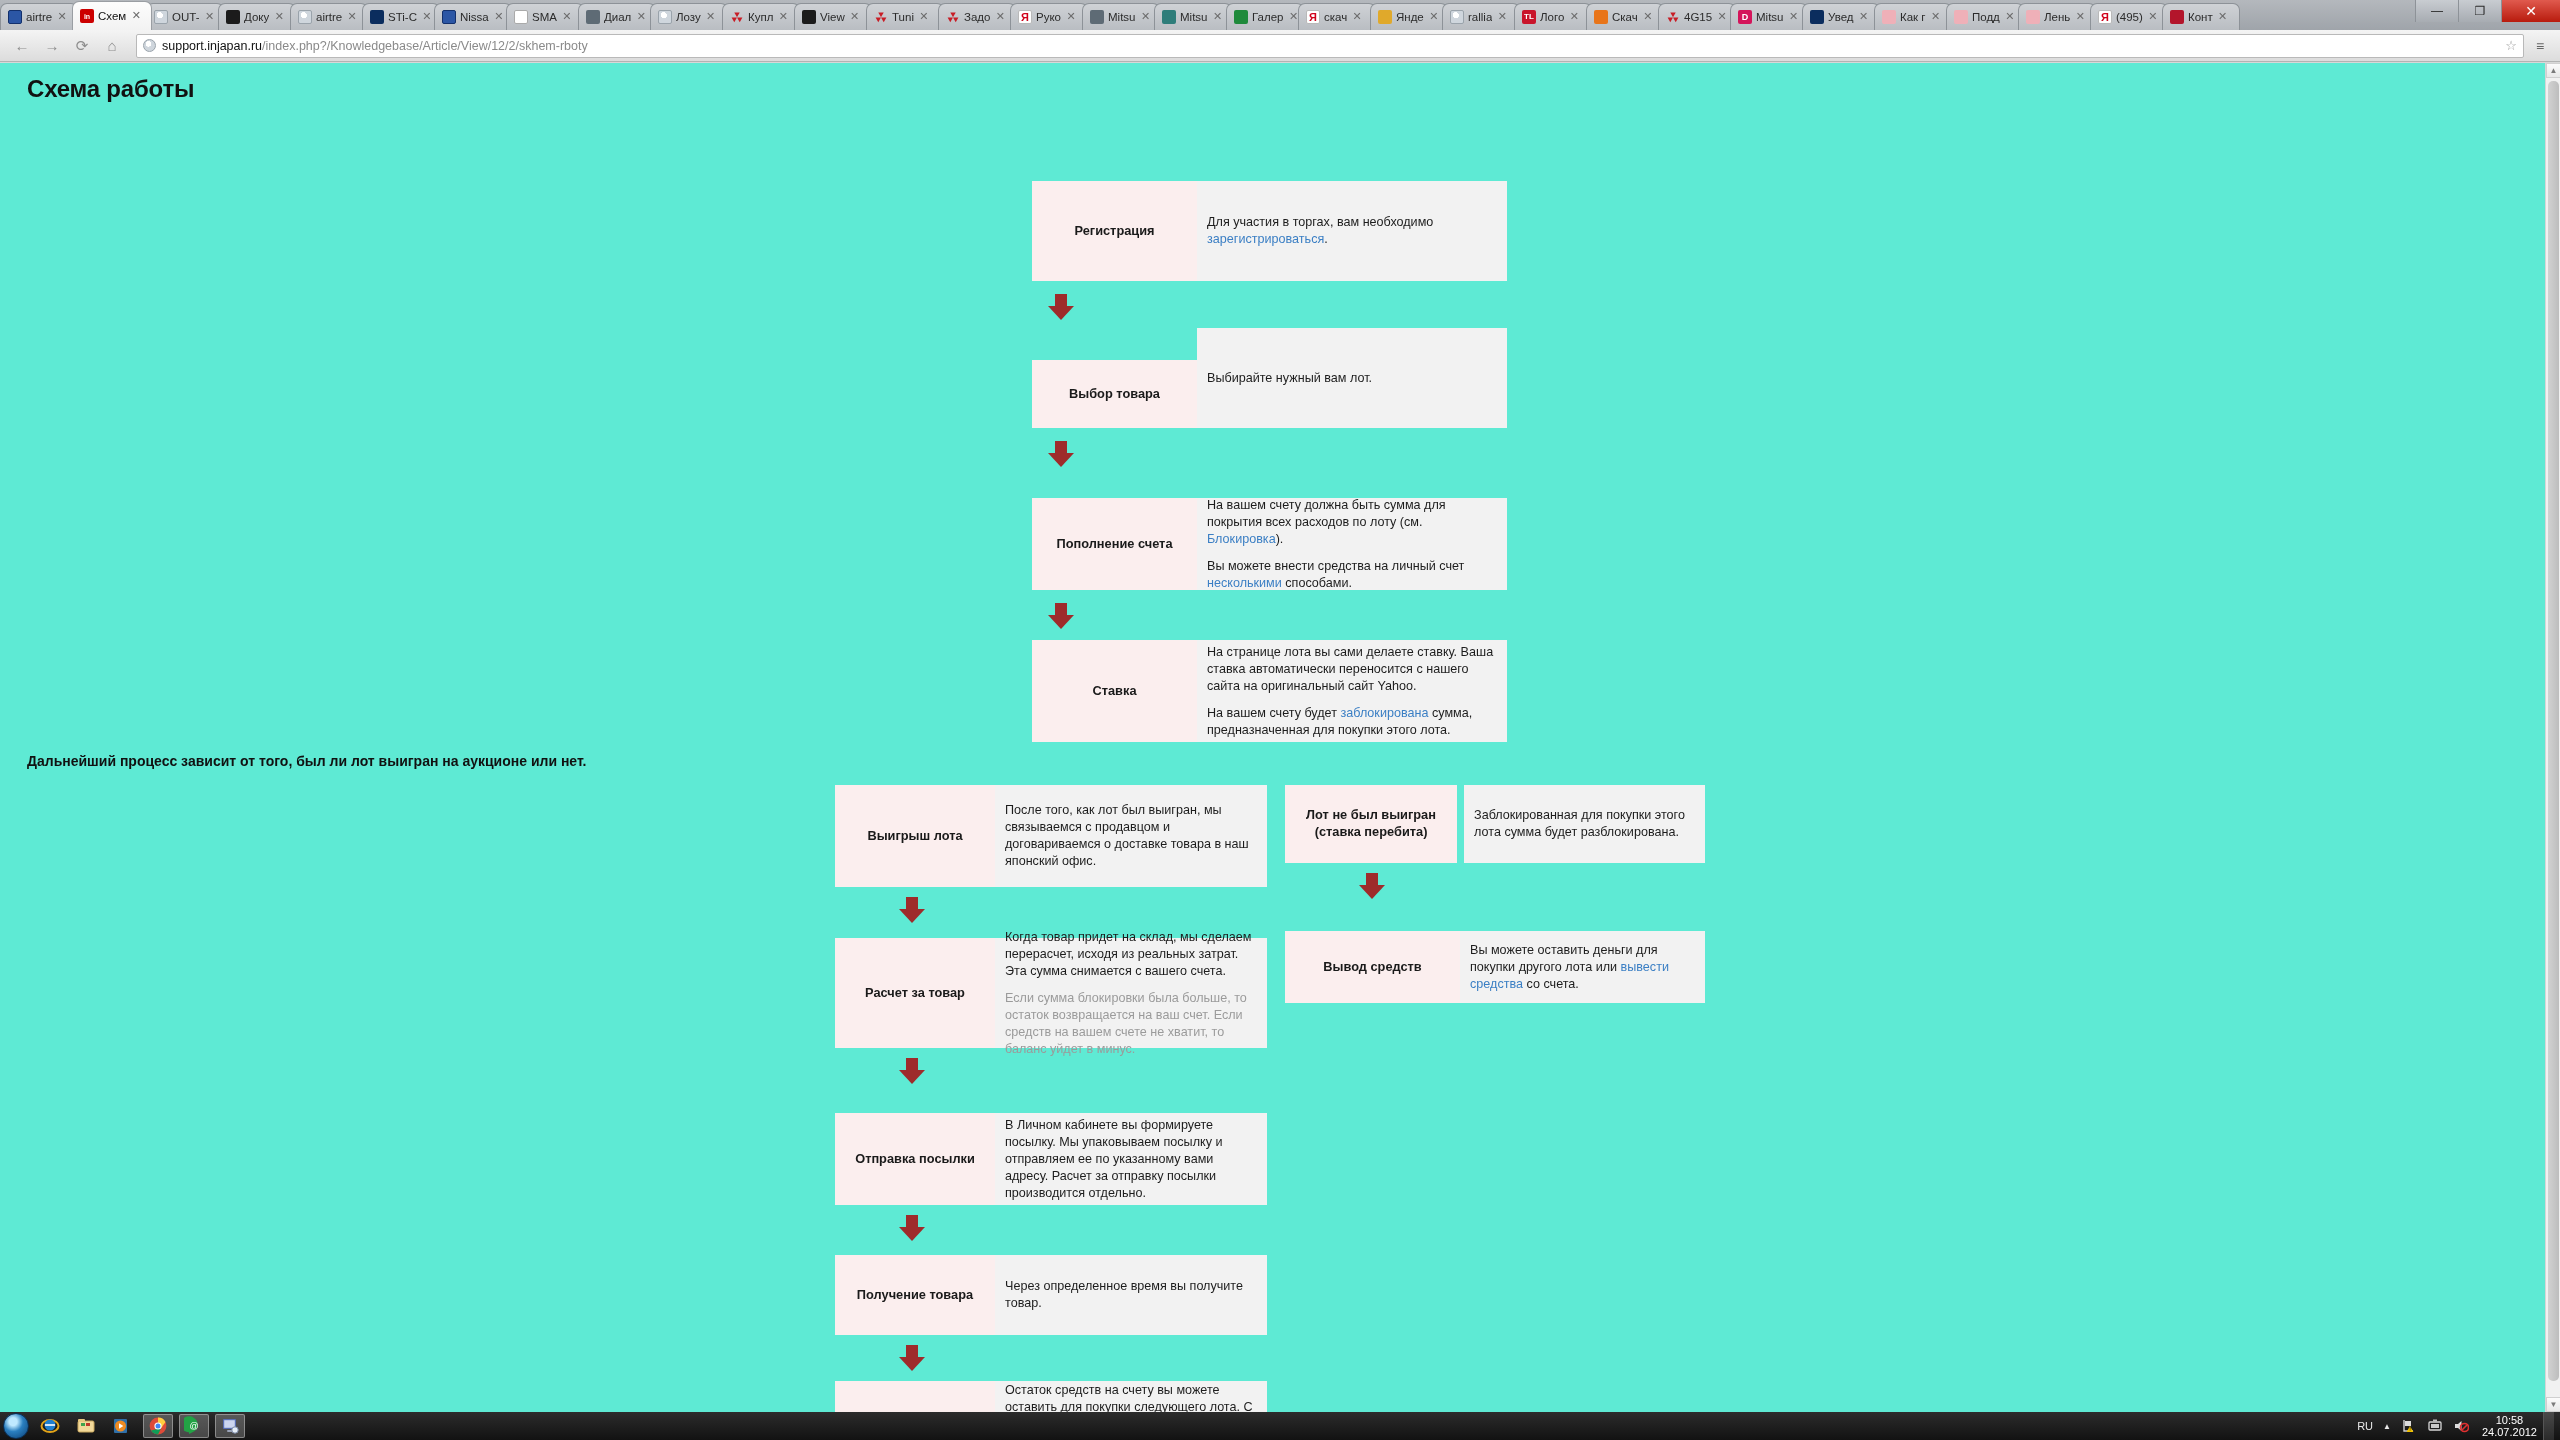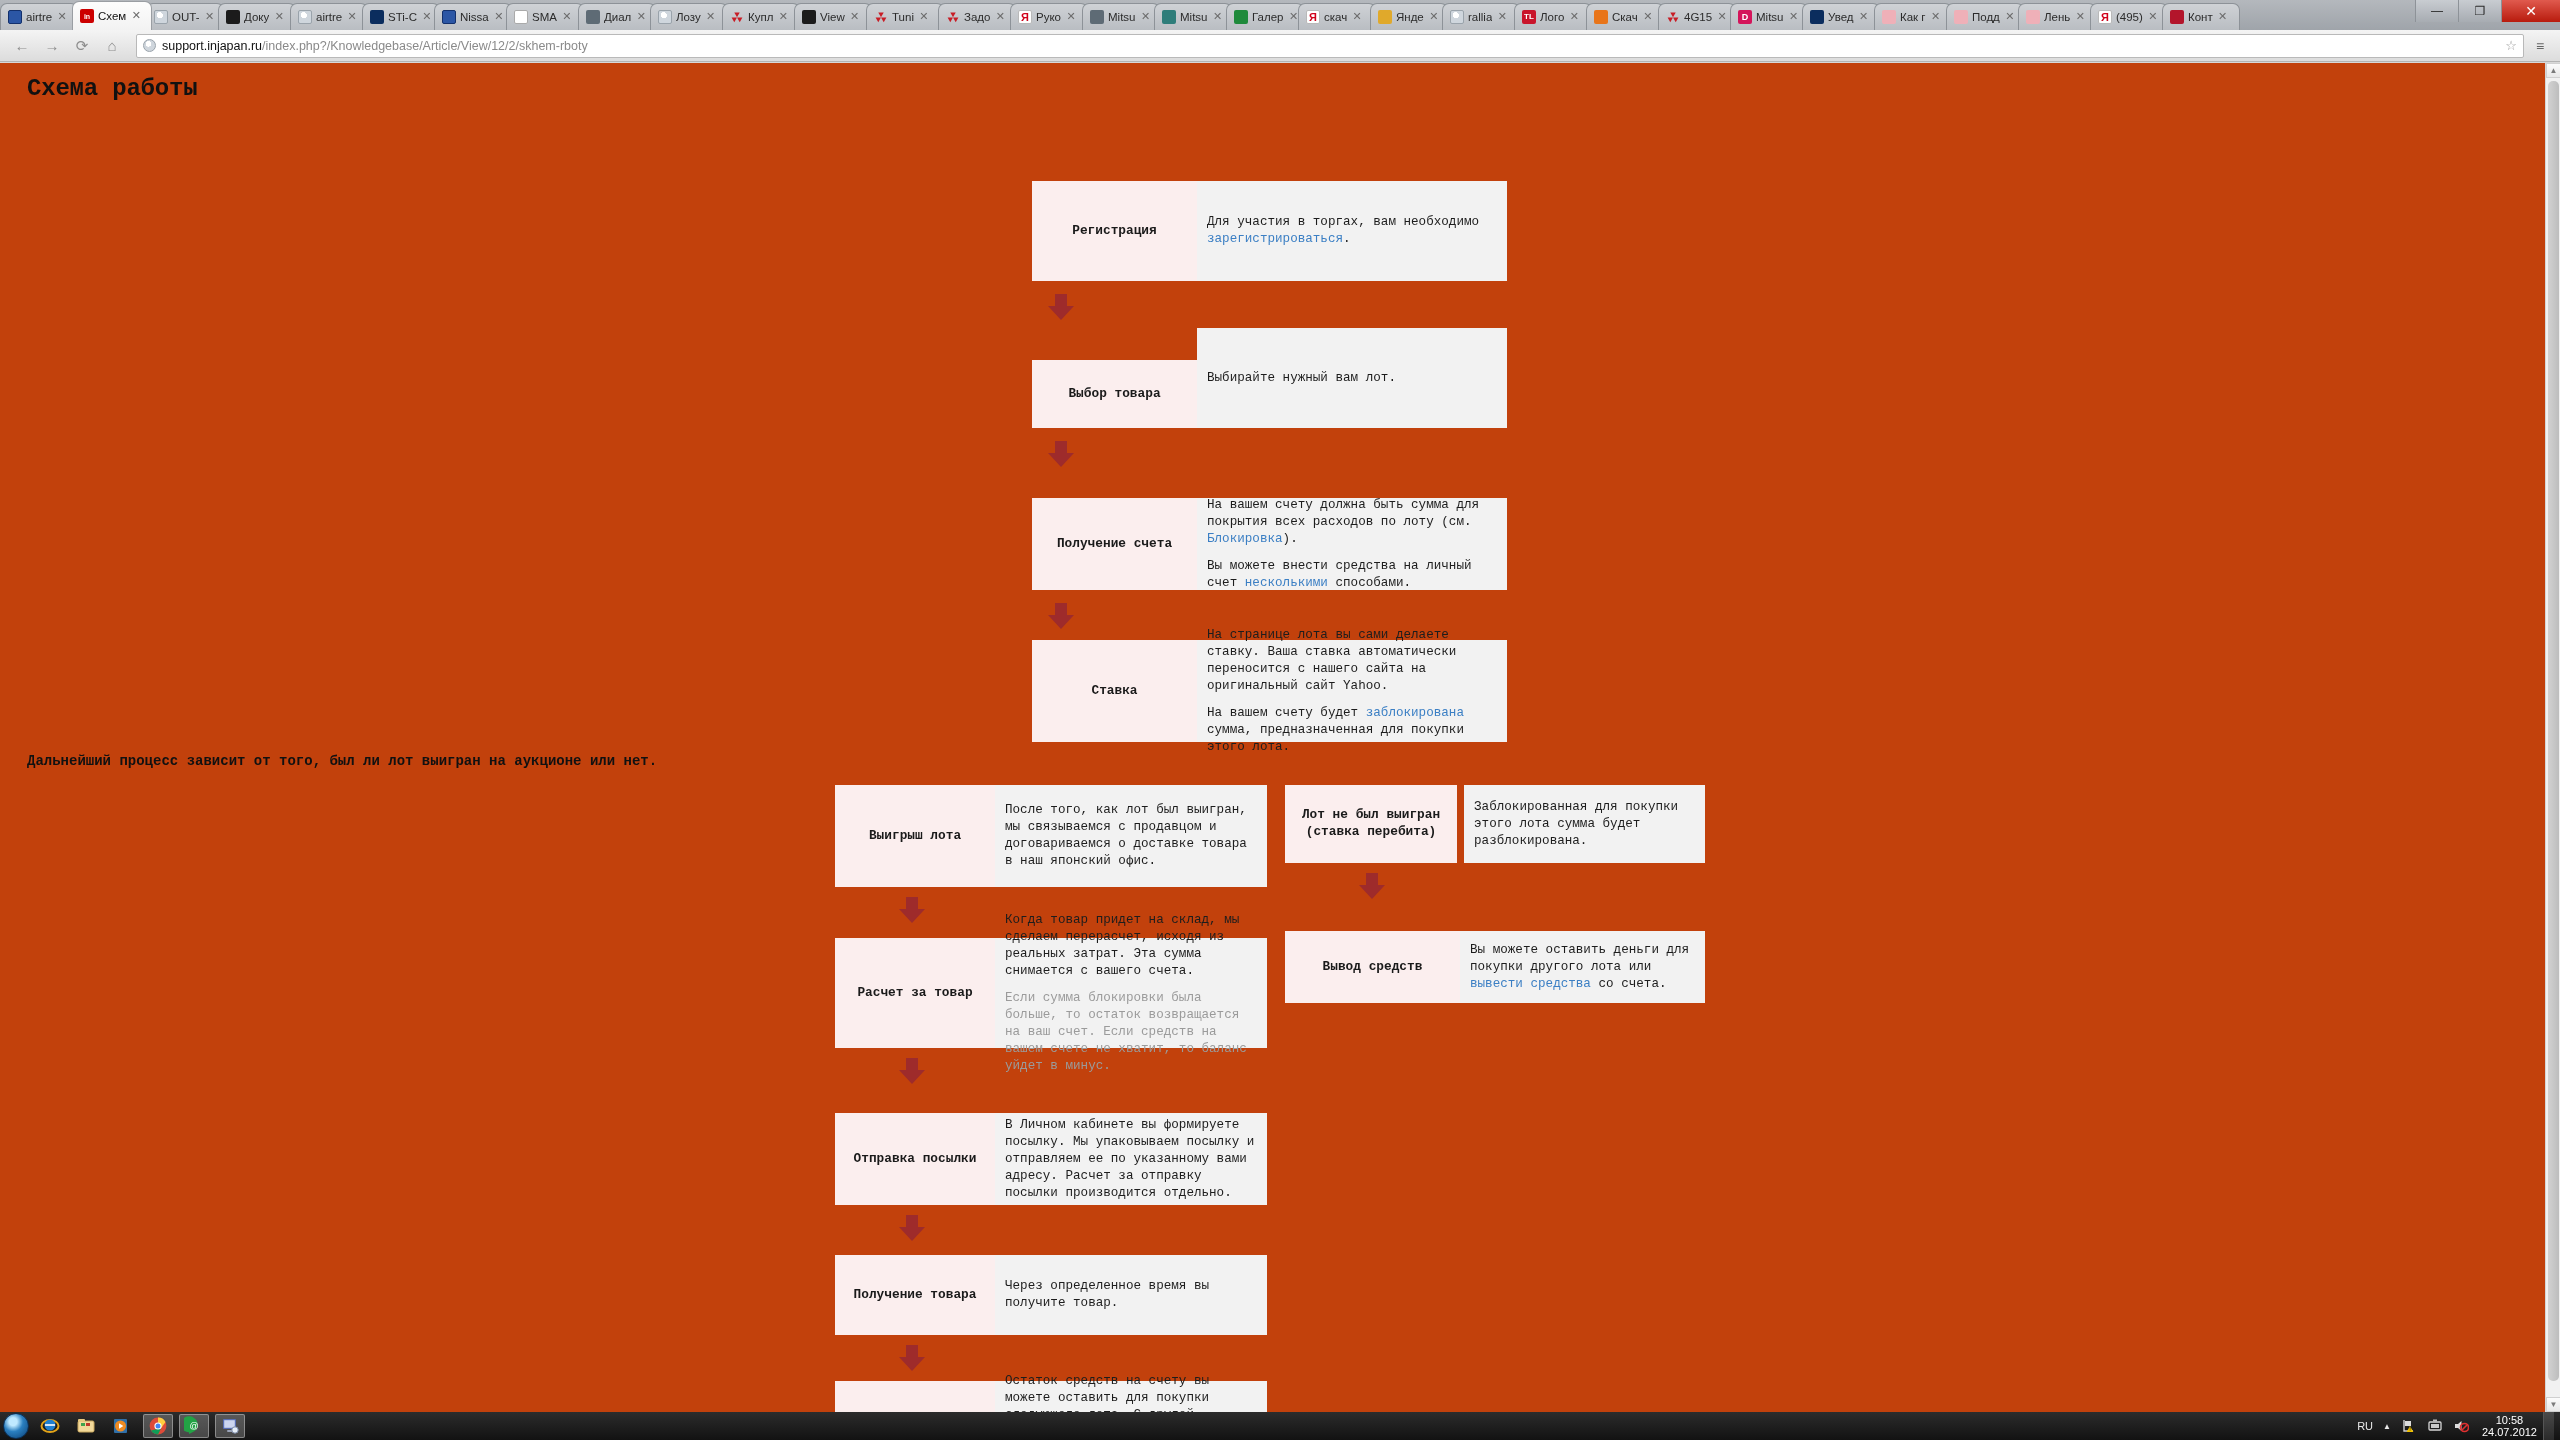--- a/index.html
+++ b/index.html
@@ -106,21 +106,21 @@
     border:1px solid #9aa3ab;box-sizing:border-box;margin-right:6px;flex:0 0 13px;
   }
   .omni-host{color:#111;}
   .omni-path{color:#8a8a8a;}
   .star{margin-left:auto;color:#9b9b9b;font-size:13px;}
   .wrench{width:20px;height:20px;display:flex;align-items:center;justify-content:center;color:#666;font-size:14px;}
 
   
   .viewport{
     position:absolute;left:0;top:63px;width:2560px;height:1349px;
-    background:#c2410c;overflow:hidden;font-family:Liberation Mono, monospace;
+    background:#5eead4;overflow:hidden;
   }
   .page{position:relative;width:2545px;height:1349px;}
 
   h1.page-title{
     position:absolute;left:27px;top:12px;margin:0;
     font-size:24px;font-weight:bold;color:#111;
     letter-spacing:-0.2px;
   }
 
   
@@ -430,21 +430,21 @@
               <div class="fb-head" style="width: 165px; margin-top: 32px;">Выбор товара</div>
               <div class="fb-body" style="width: 310px;">
                 <p>Выбирайте нужный вам лот.</p>
               </div>
             </div>
             <div class="arrow" style="left: 1048px; top: 378px;">
               <span class="stem"></span>
               <span class="head"></span>
             </div>
             <div class="flowbox" style="left: 1032px; top: 435px; height: 92px; width: 475px;">
-              <div class="fb-head" style="width: 165px;">Получение счета</div>
+              <div class="fb-head" style="width: 165px;">Пополнение счета</div>
               <div class="fb-body" style="width: 310px;">
                 <p>На вашем счету должна быть сумма для покрытия всех расходов по лоту (см. <a class="lnk" href="#">Блокировка</a>).</p>
                 <p>Вы можете внести средства на личный счет <a class="lnk" href="#">несколькими</a> способами.</p>
               </div>
             </div>
             <div class="arrow" style="left: 1048px; top: 540px;">
               <span class="stem"></span>
               <span class="head"></span>
             </div>
             <div class="flowbox" style="left: 1032px; top: 577px; height: 102px; width: 475px;">

